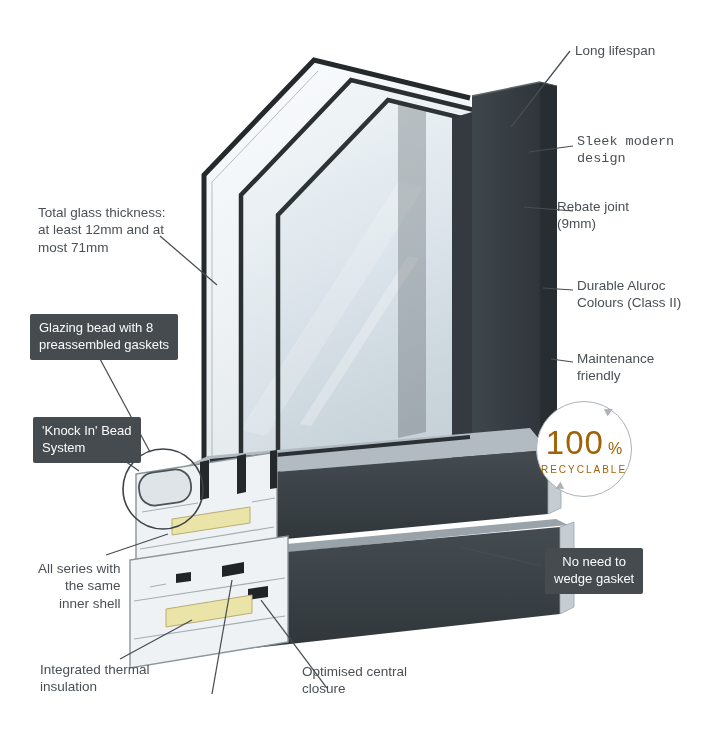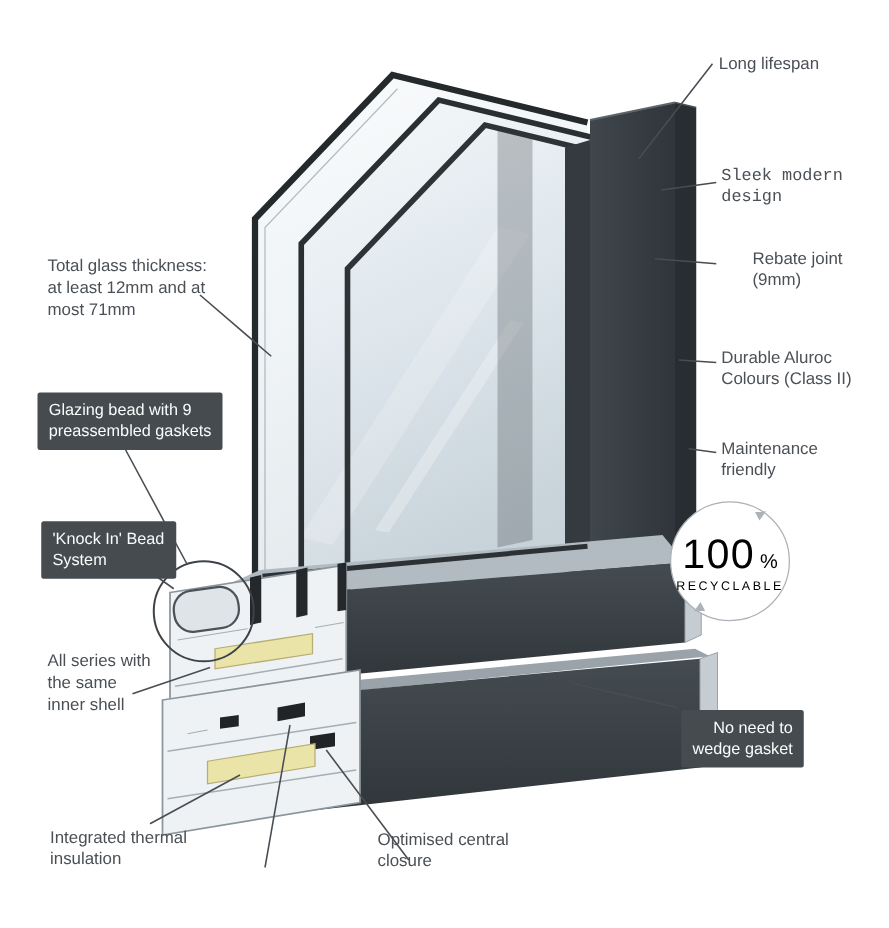--- a/index.html
+++ b/index.html
@@ -8,26 +8,26 @@
   .stage { position:relative; width:711px; height:742px; background:#ffffff; overflow:hidden;border-radius:10px; }
   .illustration { position:absolute; left:0; top:0; }
   .callout {
     position:absolute; font-size:13.5px; line-height:1.28; color:#4a5055;
     white-space:pre-line;
   }
   .badge {
     position:absolute; background:#464b50; color:#fafbfb; font-size:13px;
     line-height:1.34; padding:5px 9px 6px; border-radius:2px; white-space:pre-line;
   }
-  .badge.center { text-align:right;margin-top:20px; }
+  .badge.center { text-align:center; }
   .recycle-badge {
     position:absolute; left:536px; top:401px; width:96px; height:96px;
     border:1.6px solid #acb2b7; border-radius:50%;
     display:flex; flex-direction:column; align-items:center; justify-content:center;
-    color:#000000; background:#ffffff;
+    color:#a16207; background:#ffffff;
   }
   .recycle-badge::before {
     content:""; position:absolute; top:2px; right:16px; width:0; height:0;
     border:4px solid transparent; border-bottom:8px solid #acb2b7; transform:rotate(62deg);
   }
   .recycle-badge::after {
     content:""; position:absolute; bottom:2px; left:16px; width:0; height:0;
     border:4px solid transparent; border-bottom:8px solid #acb2b7; transform:rotate(242deg);
   }
   .recycle-top { display:flex; align-items:baseline; gap:4px; }
@@ -137,45 +137,45 @@
       <line x1="212" y1="694" x2="232" y2="580"></line>
       <line x1="327" y1="688" x2="261" y2="600"></line>
     </g>
   </svg>
 
   <div class="callout" style="left:575px; top:42px;">Long lifespan</div>
 
   <div class="callout" style="left:577px; top:133px;font-family:Liberation Mono, monospace;">Sleek modern
 design</div>
 
-  <div class="callout" style="left:602px; top:198px;">Rebate joint
+  <div class="callout" style="left:557px; top:198px;">Rebate joint
 (9mm)</div>
 
   <div class="callout" style="left:577px; top:350px;">Maintenance
 friendly</div>
 
   <div class="callout" style="left:577px; top:277px;">Durable Aluroc
 Colours (Class II)</div>
 
   <div class="callout" style="left:38px; top:204px;">Total glass thickness:
 at least 12mm and at
 most 71mm</div>
 
-  <div class="callout" style="left:38px; top:520px;">All series with
+  <div class="callout" style="left:38px; top:560px;text-align:right;">All series with
 the same
 inner shell</div>
 
   <div class="callout" style="left:40px; top:661px;">Integrated thermal
 insulation</div>
 
 
   <div class="callout" style="left:302px; top:663px;">Optimised central
 closure</div>
 
-  <div class="badge" style="left:30px; top:314px;">Glazing bead with 9
+  <div class="badge" style="left:30px; top:314px;">Glazing bead with 8
 preassembled gaskets</div>
 
   <div class="badge" style="left:33px; top:417px;">'Knock In' Bead
 System</div>
 
   <div class="badge center" style="left:545px; top:548px;">No need to
 wedge gasket</div>
 
   <div class="recycle-badge">
     <div class="recycle-top">

